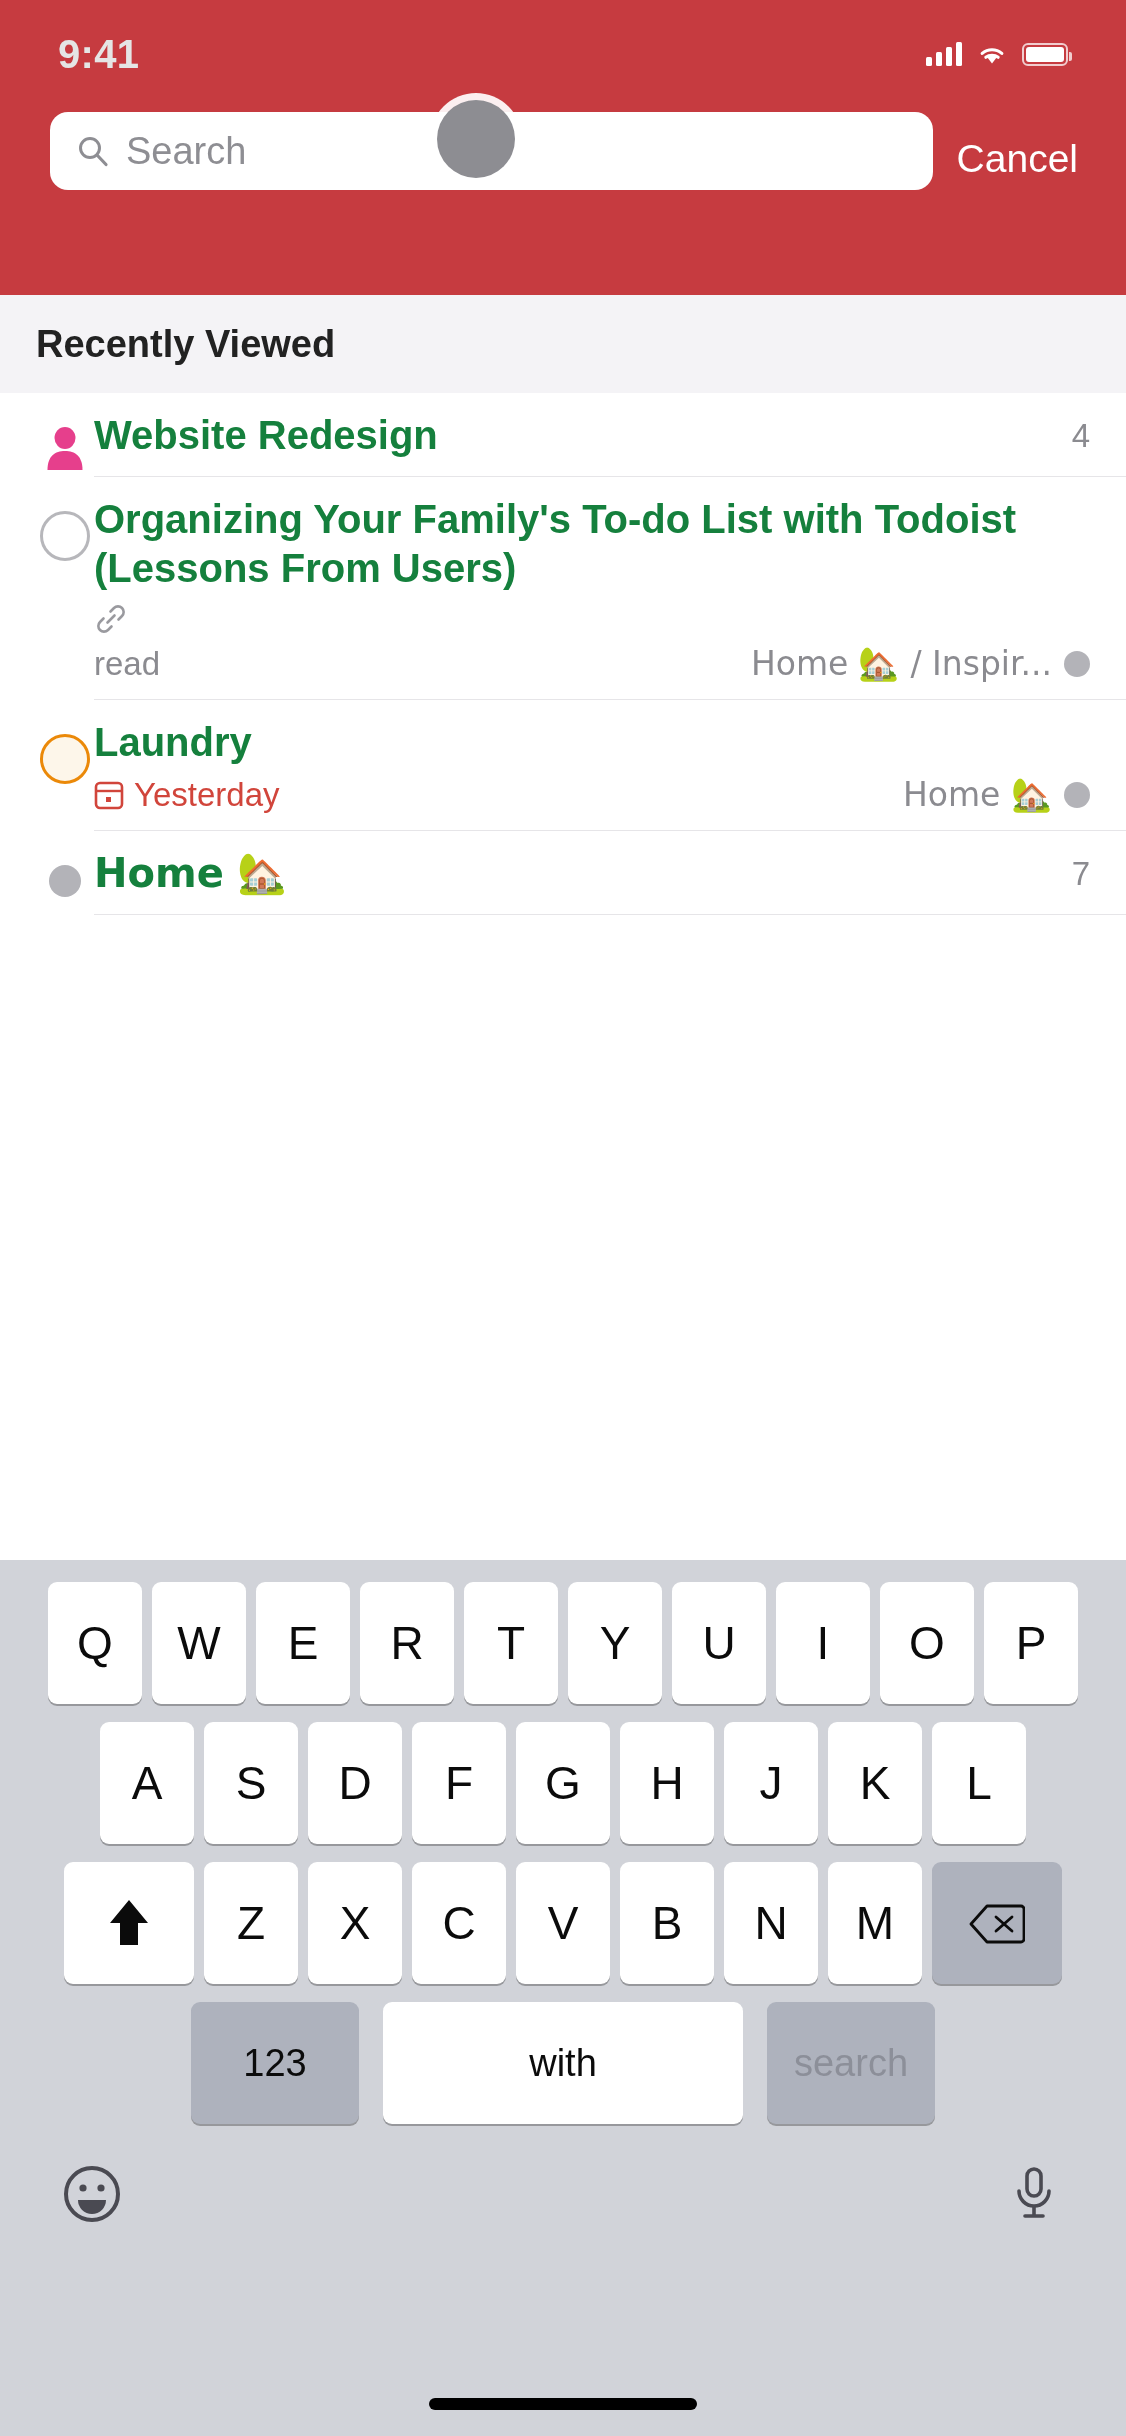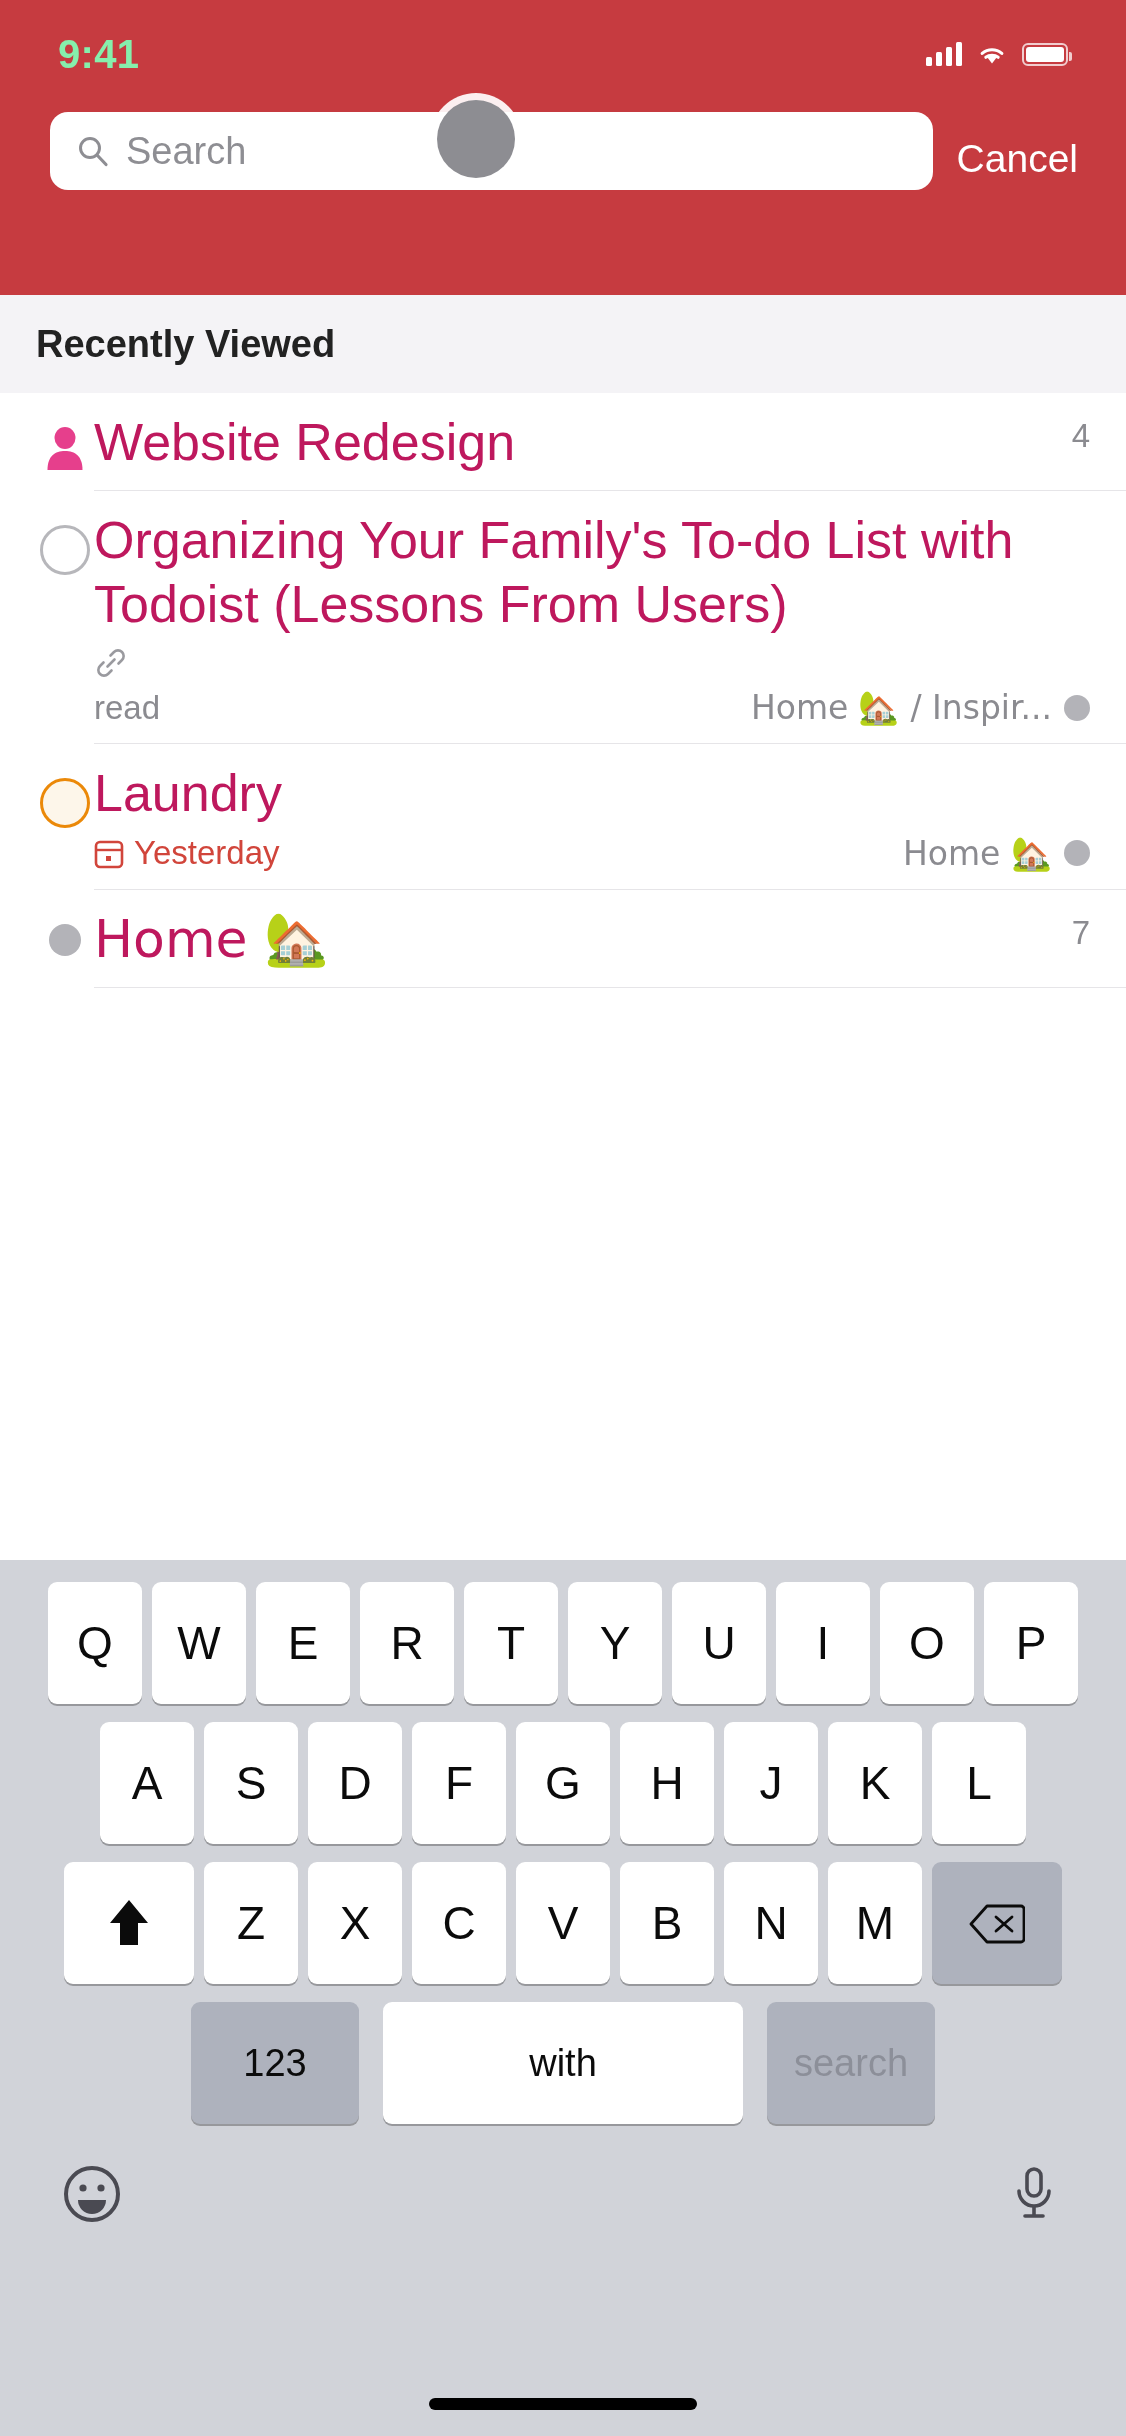--- a/index.html
+++ b/index.html
@@ -15,21 +15,21 @@
   .header {
     position: absolute; top:0; left:0; width:1126px; height:295px;
     background:#c63b40;
   }
   .statusbar {
     position:absolute; top:0; left:0; width:100%; height:96px;
     display:flex; align-items:center; justify-content:space-between;
     padding: 0 58px 0 58px;
   }
   .clock {
-    color:#86efac; font-size:40px; font-weight:600; letter-spacing:.3px;
+    color:#e5e5e5; font-size:40px; font-weight:600; letter-spacing:.3px;
     margin-top:12px;
   }
   .status-icons { display:flex; align-items:center; gap:14px; margin-top:12px; }
   .bars { display:flex; align-items:flex-end; gap:4px; height:24px; }
   .bars i { display:block; width:6px; background:#fff; border-radius:1.5px; }
   .bars i:nth-child(1){ height:9px; }
   .bars i:nth-child(2){ height:14px; }
   .bars i:nth-child(3){ height:19px; }
   .bars i:nth-child(4){ height:24px; }
   .wifi { width:32px; height:24px; position:relative; }
@@ -79,21 +79,21 @@
 
   .avatar-person { width:40px; height:44px; }
   .check {
     width:50px; height:50px; border-radius:50%; border:3px solid #b7b7bb; background:#fff;
     box-sizing:border-box;
   }
   .check.amber { border-color:#eb8909; background:#fdf6ea; }
   .dot { width:32px; height:32px; border-radius:50%; background:#b3b3b8; }
 
   .row-main { display:flex; align-items:flex-start; justify-content:space-between; gap:20px; }
-  .title { font-size:52px; color:#be185d; line-height:1.22; font-weight:400; }
+  .title { font-size:40px; color:#15803d; line-height:1.22; font-weight:700; }
   .count { font-size:33px; color:#8b8b90; padding-top:6px; }
 
   .linkicon { width:34px; height:34px; display:block; margin-top:10px; }
 
   .meta {
     display:flex; align-items:center; justify-content:space-between;
     margin-top:8px; gap:20px;
   }
   .meta-left { font-size:33px; color:#8b8b90; display:flex; align-items:center; gap:10px; }
   .meta-left.due { color:#d1453b; }

